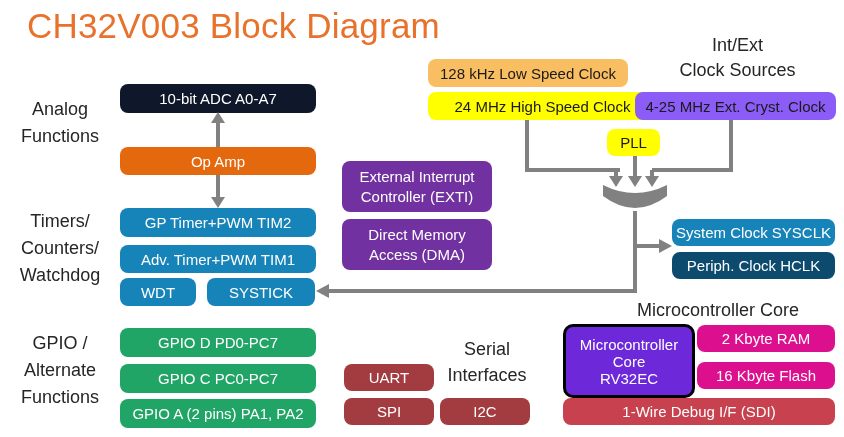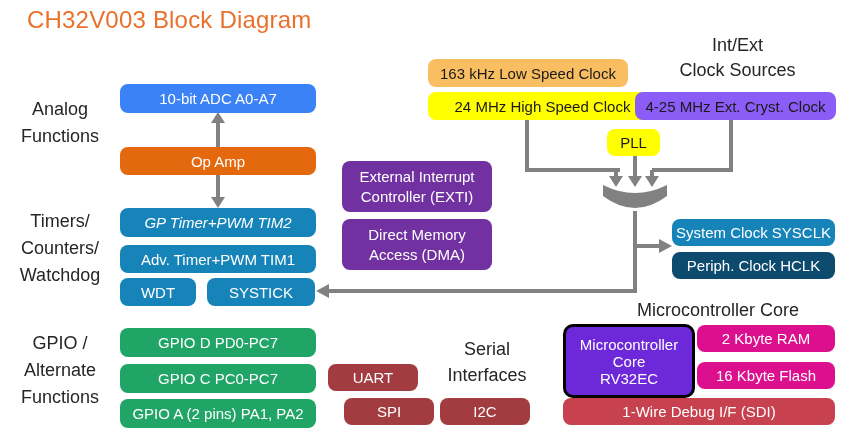--- a/index.html
+++ b/index.html
@@ -1,48 +1,48 @@
 <!DOCTYPE html>
 <html><head>
 <meta charset="utf-8">
 <style>
   html,body{margin:0;padding:0;background:#fff;}
   #canvas{
     position:relative;width:844px;height:437px;background:#ffffff;
     font-family:"Liberation Sans",sans-serif;overflow:hidden;
   }
   .title{
-    position:absolute;left:27px;top:6px;font-size:24px;color:#E8722C;
+    position:absolute;left:27px;top:6px;font-size:35px;color:#E8722C;
     font-weight:400;letter-spacing:0.2px;white-space:nowrap;
   }
   .seclabel{
     position:absolute;color:#262626;font-size:18px;line-height:27px;
     text-align:center;white-space:nowrap;
   }
   .block{
     position:absolute;border-radius:8px;color:#fff;font-size:15px;
     display:flex;flex-direction:column;align-items:center;justify-content:center;
     text-align:center;line-height:19px;white-space:nowrap;
   }
   .blk-dark{color:#1a1a1a;}
   
-  .adc   {left:120px;top:84px; width:196px;height:29px;background:#3b82f6;}
+  .adc   {left:120px;top:84px; width:196px;height:29px;background:#0f172a;}
   .opamp {left:120px;top:147px;width:196px;height:28px;background:#E4690E;}
-  .tim2  {left:120px;top:208px;width:196px;height:29px;background:#1683B9;font-style:italic;}
+  .tim2  {left:120px;top:208px;width:196px;height:29px;background:#1683B9;}
   .tim1  {left:120px;top:245px;width:196px;height:28px;background:#1683B9;}
   .wdt   {left:120px;top:278px;width:76px; height:28px;background:#1683B9;}
   .systick{left:207px;top:278px;width:108px;height:28px;background:#1683B9;}
   .gpiod {left:120px;top:328px;width:196px;height:29px;background:#20A566;}
   .gpioc {left:120px;top:364px;width:196px;height:29px;background:#20A566;}
   .gpioa {left:120px;top:399px;width:196px;height:29px;background:#20A566;}
   
   .exti  {left:342px;top:161px;width:150px;height:51px;background:#7131A1;line-height:20px;}
   .dma   {left:342px;top:219px;width:150px;height:51px;background:#7131A1;line-height:20px;}
   
-  .uart  {left:328px;top:364px;width:90px;height:27px;background:#A33C40;}
+  .uart  {left:344px;top:364px;width:90px;height:27px;background:#A33C40;}
   .spi   {left:344px;top:398px;width:90px;height:27px;background:#A33C40;}
   .i2c   {left:440px;top:398px;width:90px;height:27px;background:#A33C40;}
   
   .clklow {left:428px;top:59px;width:200px;height:28px;background:#F9BE61;}
   .clkhigh{left:428px;top:92px;width:229px;height:28px;background:#FFFF00;}
   .clkext {left:635px;top:92px;width:201px;height:28px;background:#8b5cf6;}
   .pll    {left:607px;top:129px;width:53px;height:27px;background:#FFFF00;}
   
   .sysclk{left:672px;top:219px;width:163px;height:27px;background:#1683B9;}
   .hclk  {left:672px;top:252px;width:163px;height:27px;background:#0c4a6e;}
@@ -137,21 +137,21 @@
   </div>
   <div class="block dma">
     <div>Direct Memory</div>
     <div>Access (DMA)</div>
   </div>
 
   <div class="block uart">UART</div>
   <div class="block spi">SPI</div>
   <div class="block i2c">I2C</div>
 
-  <div class="block blk-dark clklow">163 kHz Low Speed Clock</div>
+  <div class="block blk-dark clklow">128 kHz Low Speed Clock</div>
   <div class="block blk-dark clkhigh">24 MHz High Speed Clock</div>
   <div class="block blk-dark clkext">4-25 MHz Ext. Cryst. Clock</div>
   <div class="block blk-dark pll">PLL</div>
 
   <div class="block sysclk">System Clock SYSCLK</div>
   <div class="block hclk">Periph. Clock HCLK</div>
 
   <div class="block core">
     <div>Microcontroller</div>
     <div>Core</div>

